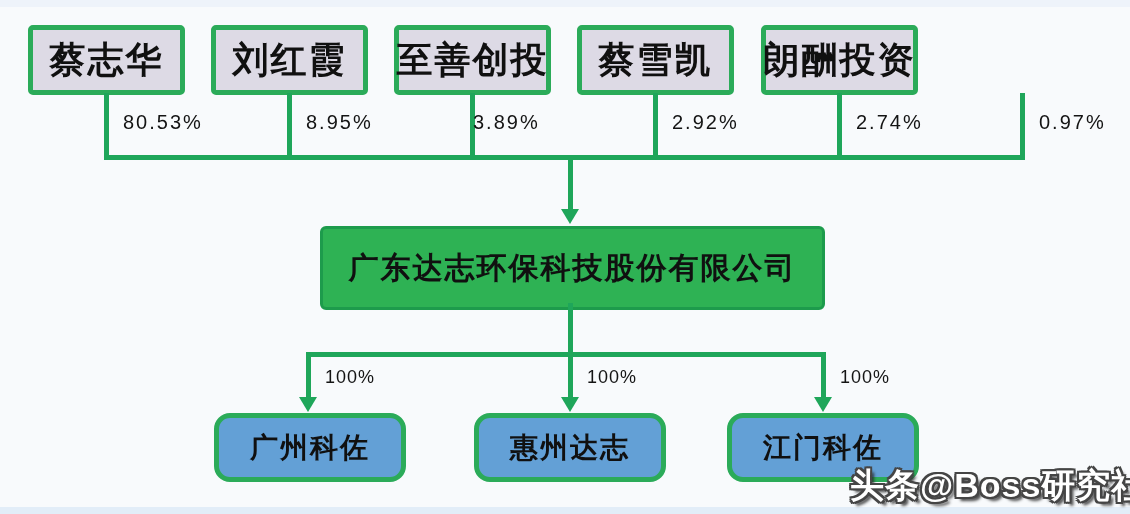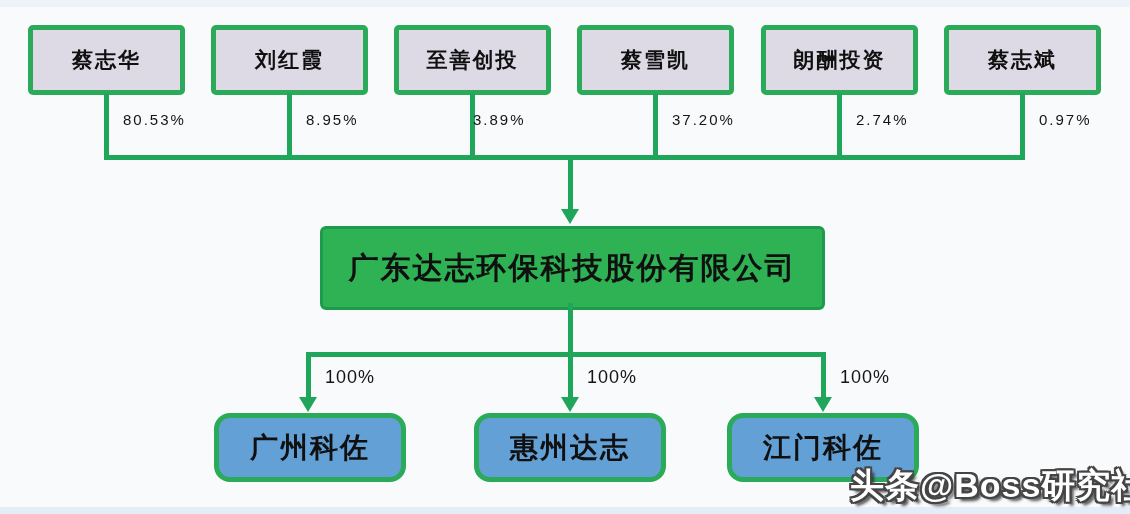--- a/index.html
+++ b/index.html
@@ -19,21 +19,21 @@
   .box {
     position:absolute; box-sizing:border-box;
     display:flex; align-items:center; justify-content:center;
     color:#101010; text-align:center; white-space:nowrap;
   }
   .sh {
     width:157px; height:70px; top:25px;
     background:var(--sh-fill,#dddae5);
     border:5px solid var(--border,#2bab59);
     border-radius:5px;
-    font-size:21px; font-weight:bold; letter-spacing:2px;
+    font-size:36px; font-weight:bold; letter-spacing:2px;
   }
   .company {
     left:320px; top:226px; width:505px; height:84px;
     background:var(--company-fill,#2eb254);
     border:3px solid #1d9b4c; border-radius:6px;
     font-size:30px; font-weight:bold; letter-spacing:2px;
   }
   .sub {
     width:192px; height:69px; top:413px;
     background:var(--sub-fill,#63a0d6);
@@ -44,21 +44,21 @@
   .vline, .hline { position:absolute; background:var(--line,#1fa65a); }
   .vline { width:5px; }
   .hline { height:5px; }
   .arrow {
     position:absolute; width:0; height:0;
     border-left:9px solid transparent;
     border-right:9px solid transparent;
     border-top:15px solid var(--line,#1fa65a);
   }
   .pct {
-    position:absolute; top:111px; font-size:15px; color:#141414;
+    position:absolute; top:111px; font-size:20px; color:#141414;
     letter-spacing:2px; font-weight:500; white-space:nowrap;
   }
   .pct100 {
     position:absolute; top:367px; font-size:18px; color:#141414;
     letter-spacing:1px; font-weight:500; white-space:nowrap;
   }
   .watermark {
     position:absolute; left:850px; top:463px; z-index:5;
     font-size:34px; font-weight:bold; color:#ffffff;
     letter-spacing:1px; white-space:nowrap;
@@ -86,37 +86,34 @@
     </div>
   <div class="box sh" style="left:394px">
       <span>至善创投</span>
     </div>
   <div class="box sh" style="left:761px">
       <span>朗酬投资</span>
     </div>
   <div class="box sh" style="left:577px">
       <span>蔡雪凯</span>
     </div>
-  <div class="box sh" style="left:944px">
-      <span>蔡志斌</span>
-    </div>
 
   <div class="vline" style="left:104px;top:93px;height:62px"></div>
   <div class="vline" style="left:287px;top:93px;height:62px"></div>
   <div class="vline" style="left:470px;top:93px;height:62px"></div>
   <div class="vline" style="left:653px;top:93px;height:62px"></div>
   <div class="vline" style="left:837px;top:93px;height:62px"></div>
   <div class="vline" style="left:1020px;top:93px;height:62px"></div>
 
   <div class="hline" style="left:104px;top:155px;width:921px"></div>
 
   <div class="pct" style="left:123px">80.53%</div>
   <div class="pct" style="left:306px">8.95%</div>
   <div class="pct" style="left:473px">3.89%</div>
-  <div class="pct" style="left:672px">37.20%</div>
+  <div class="pct" style="left:672px">2.92%</div>
   <div class="pct" style="left:856px">2.74%</div>
   <div class="pct" style="left:1039px">0.97%</div>
 
   <div class="vline" style="left:568px;top:155px;height:55px"></div>
   <div class="arrow" style="left:561px;top:209px"></div>
 
   <div class="box company">
     <span>广东达志环保科技股份有限公司</span>
   </div>
 

